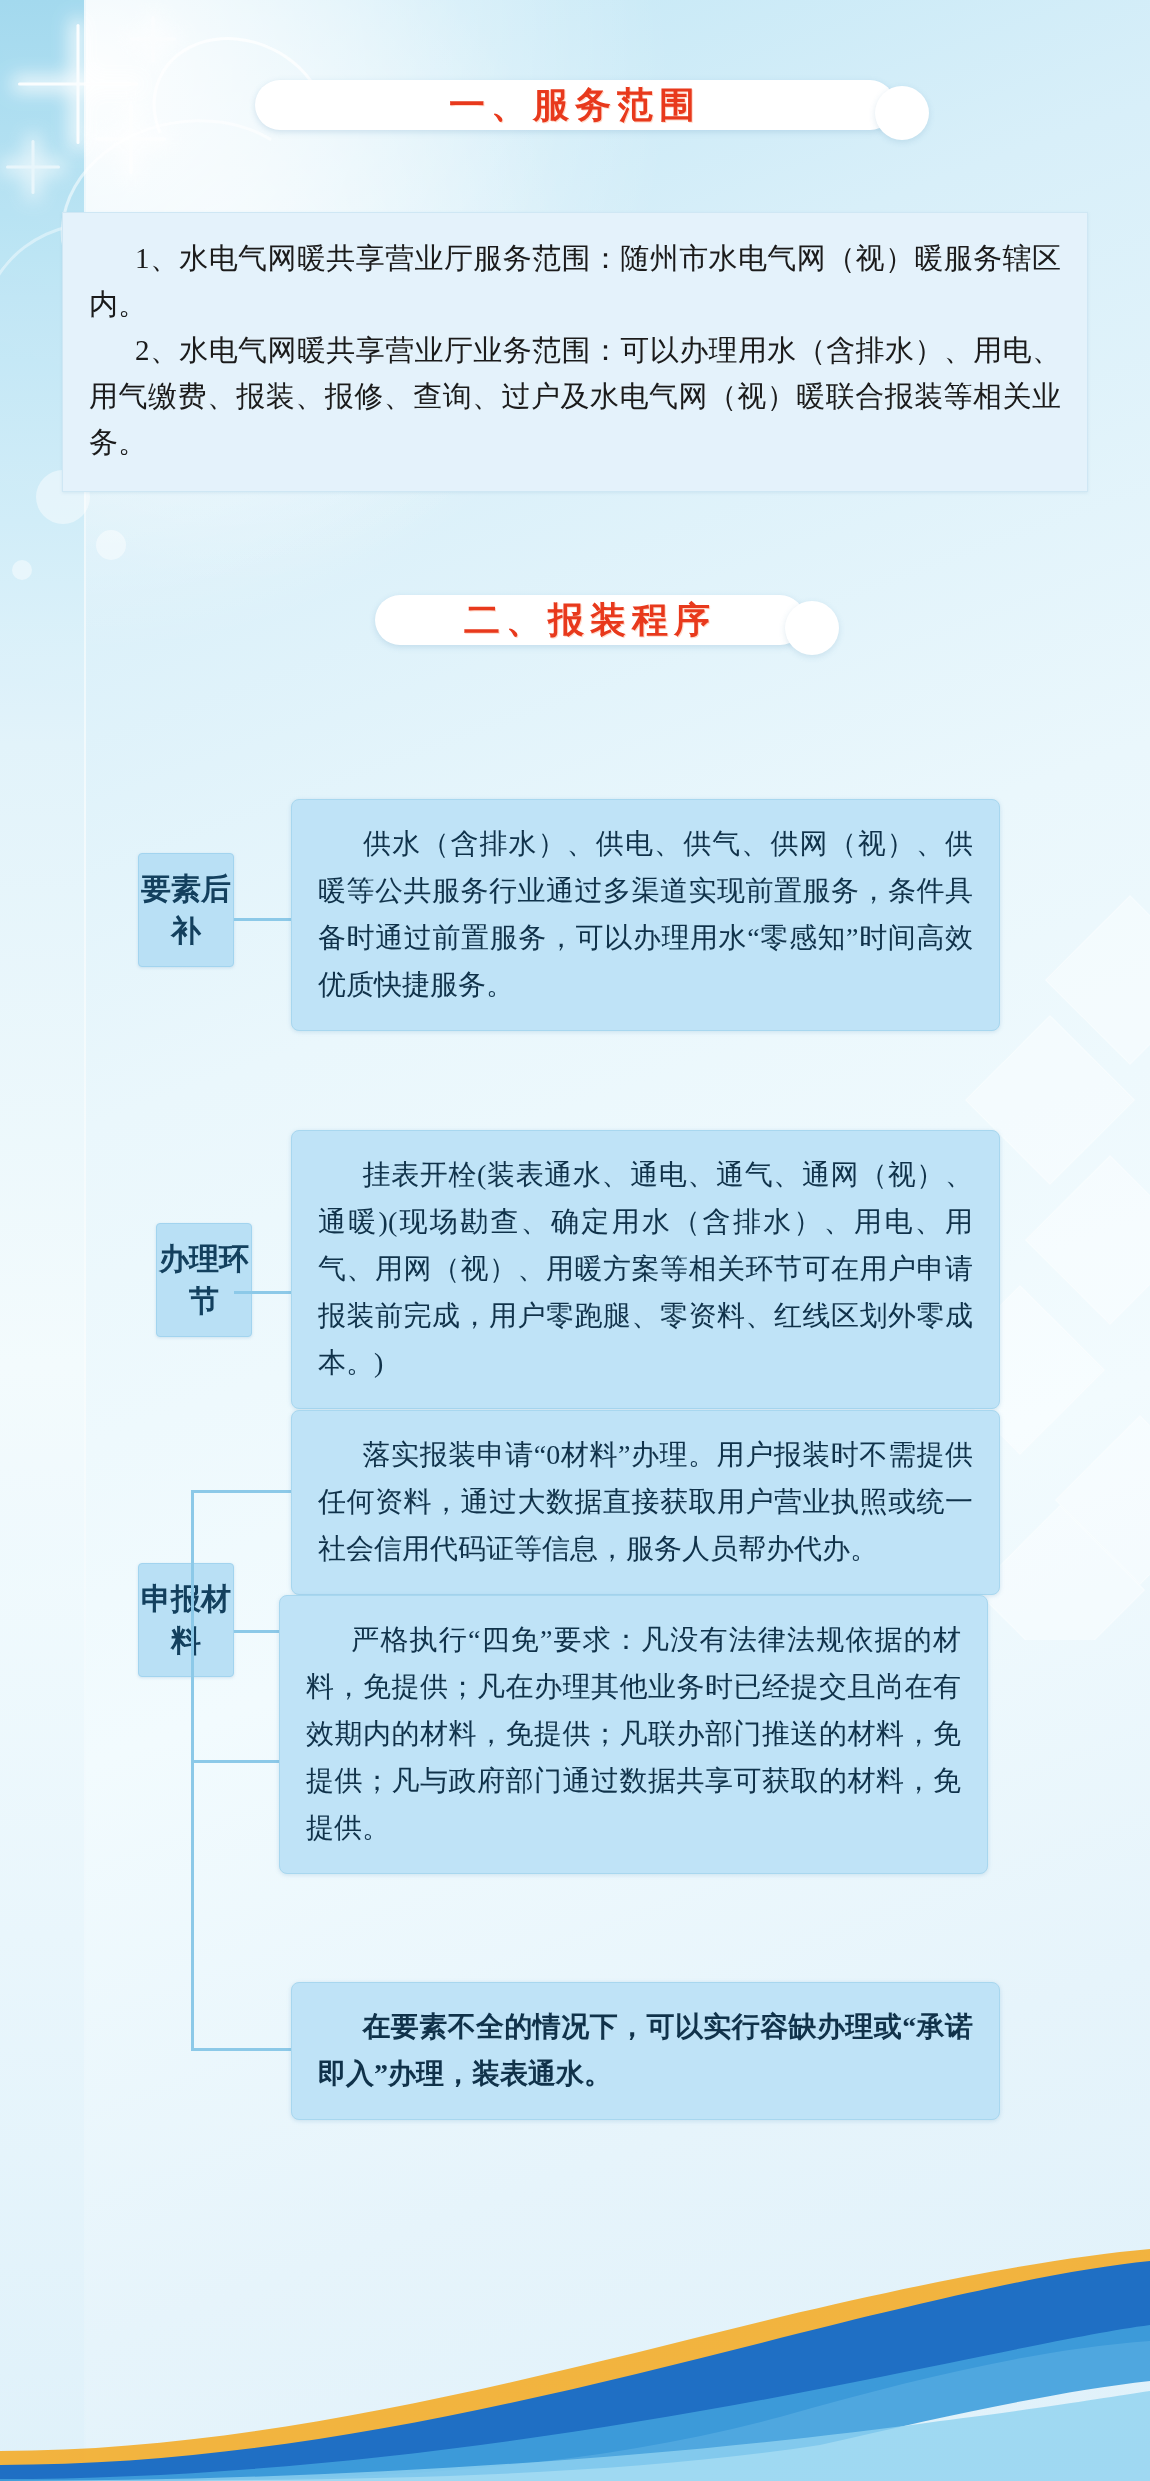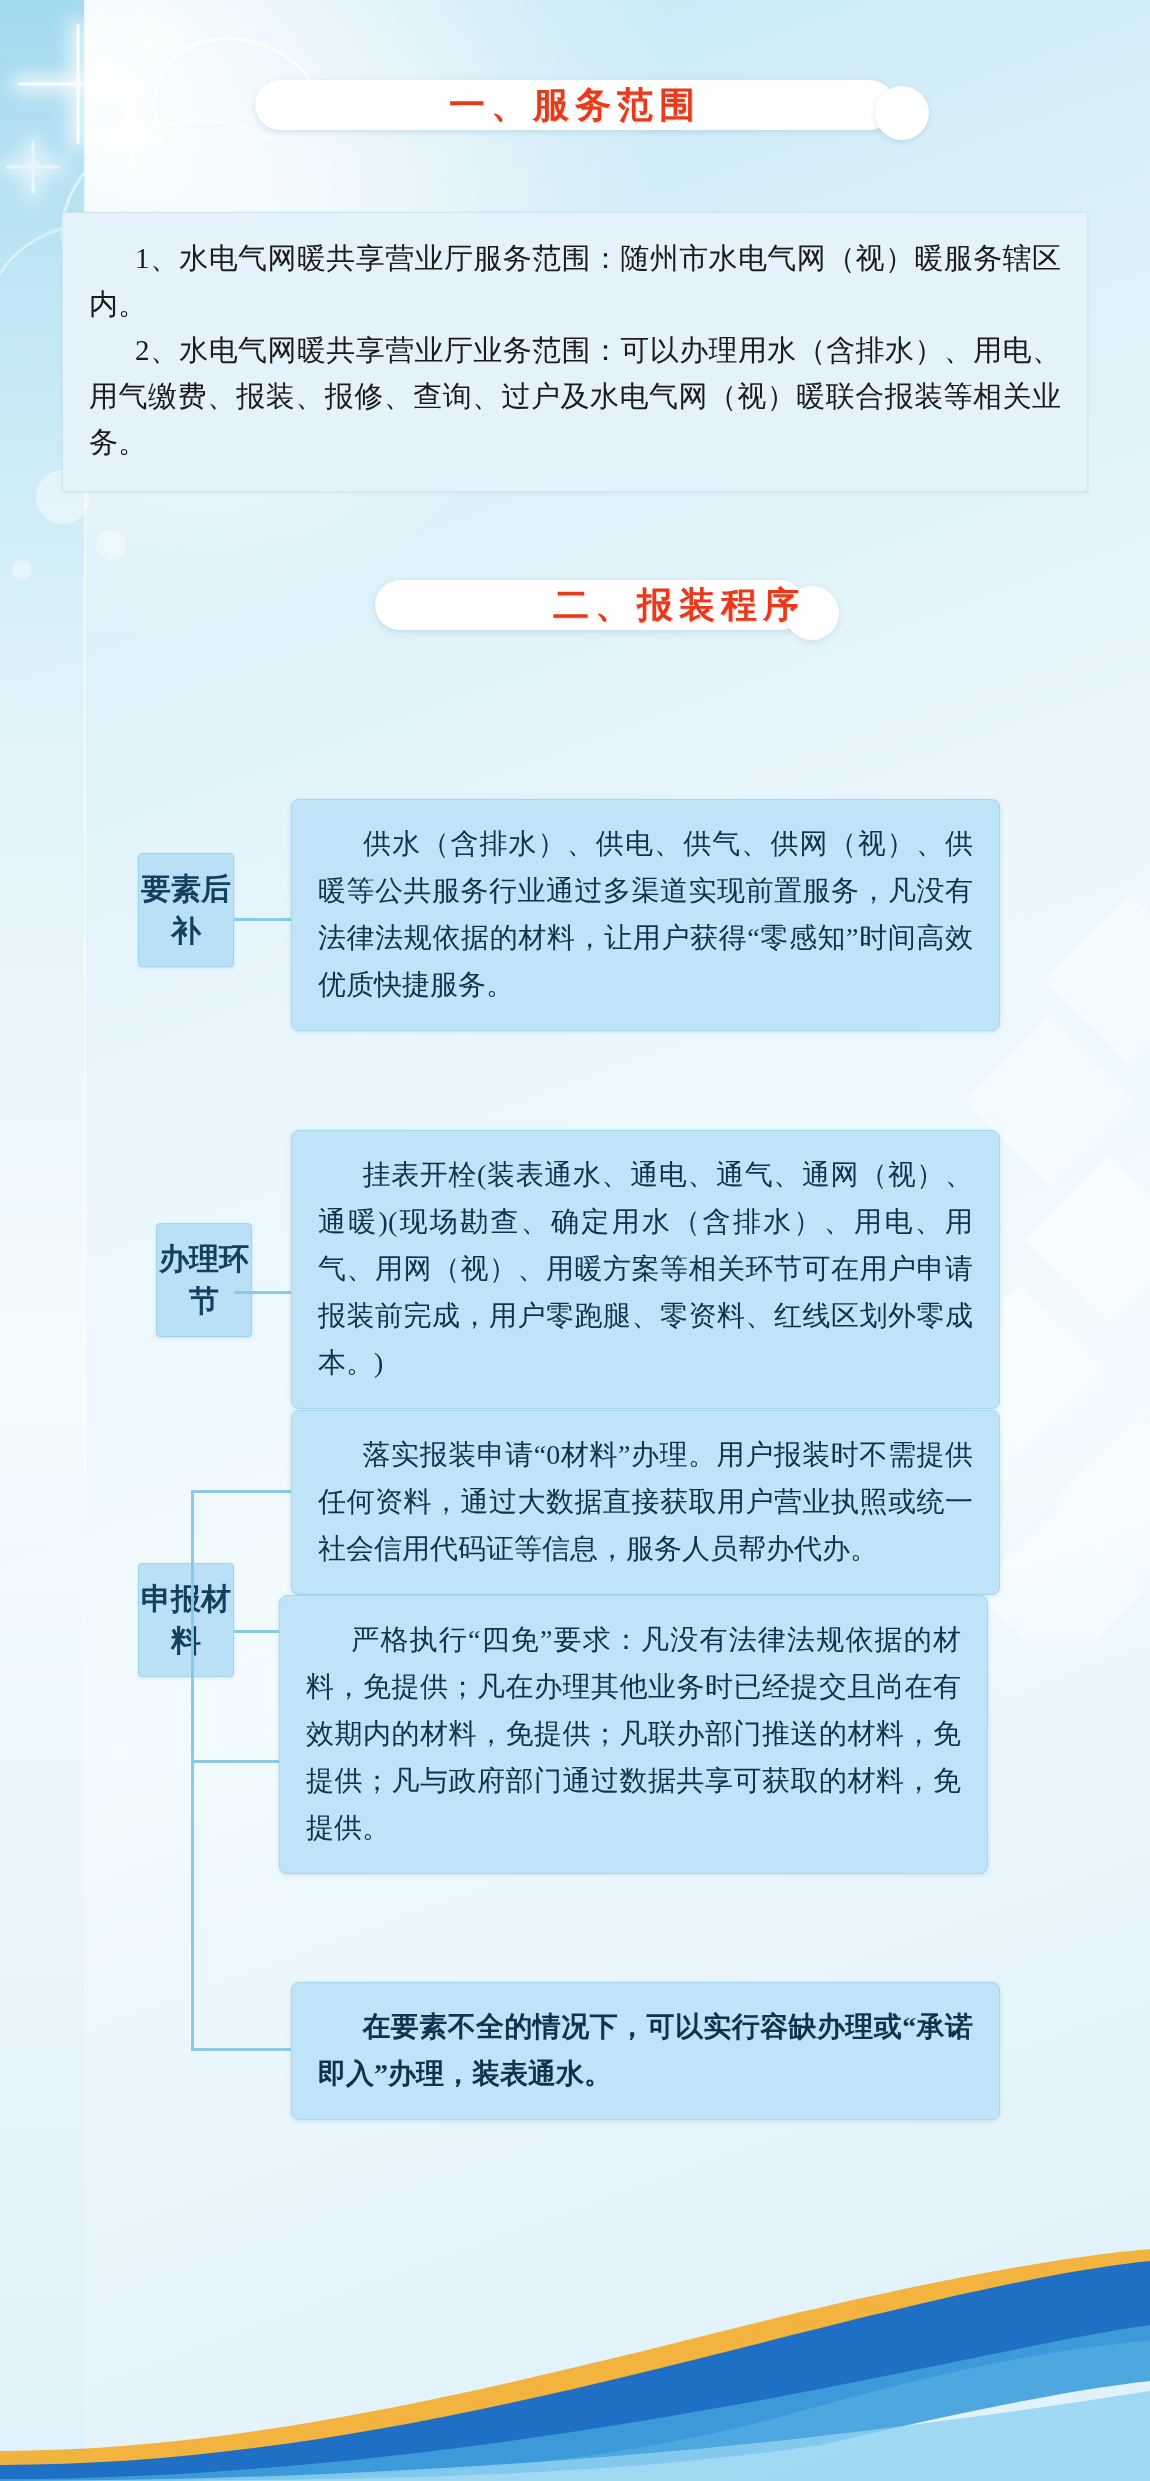--- a/index.html
+++ b/index.html
@@ -180,31 +180,31 @@
     <div class="banner banner1">
       <span class="tail"></span>
       <span class="banner-text">一、服务范围</span>
     </div>
 
     <div class="para-box">
       <div class="para"><span class="ind"></span><span>1、水电气网暖共享营业厅服务范围：随州市水电气网（视）暖服务辖区内。</span></div>
       <div class="para"><span class="ind"></span><span>2、水电气网暖共享营业厅业务范围：可以办理用水（含排水）、用电、用气缴费、报装、报修、查询、过户及水电气网（视）暖联合报装等相关业务。</span></div>
     </div>
 
-    <div class="banner" style="position:absolute; left:375px; top:580px; width:430px;justify-content:flex-end;">
+    <div class="banner" style="position:absolute; left:375px; top:595px; width:430px;">
       <span class="tail"></span>
       <span class="banner-text">二、报装程序</span>
     </div>
 
     <div class="flow">
 
       <div class="label" style="left:138px; top:63px;">要素后补</div>
       <div class="conn h" style="left:234px; top:128px; width:58px;"></div>
       <div class="card" style="left:291px; top:9px; width:709px;">
-        <p><span class="ind"></span><span>供水（含排水）、供电、供气、供网（视）、供暖等公共服务行业通过多渠道实现前置服务，凡没有法律法规依据的材料，让用户获得“零感知”时间高效优质快捷服务。</span></p>
+        <p><span class="ind"></span><span>供水（含排水）、供电、供气、供网（视）、供暖等公共服务行业通过多渠道实现前置服务，条件具备时通过前置服务，可以办理用水“零感知”时间高效优质快捷服务。</span></p>
       </div>
 
       <div class="label" style="left:156px; top:433px;">办理环节</div>
       <div class="conn h" style="left:234px; top:501px; width:58px;"></div>
       <div class="card" style="left:291px; top:340px; width:709px;">
         <p><span class="ind"></span><span>挂表开栓(装表通水、通电、通气、通网（视）、通暖)(现场勘查、确定用水（含排水）、用电、用气、用网（视）、用暖方案等相关环节可在用户申请报装前完成，用户零跑腿、零资料、红线区划外零成本。)</span></p>
       </div>
 
       <div class="label" style="left:138px; top:773px;">申报材料</div>
 

